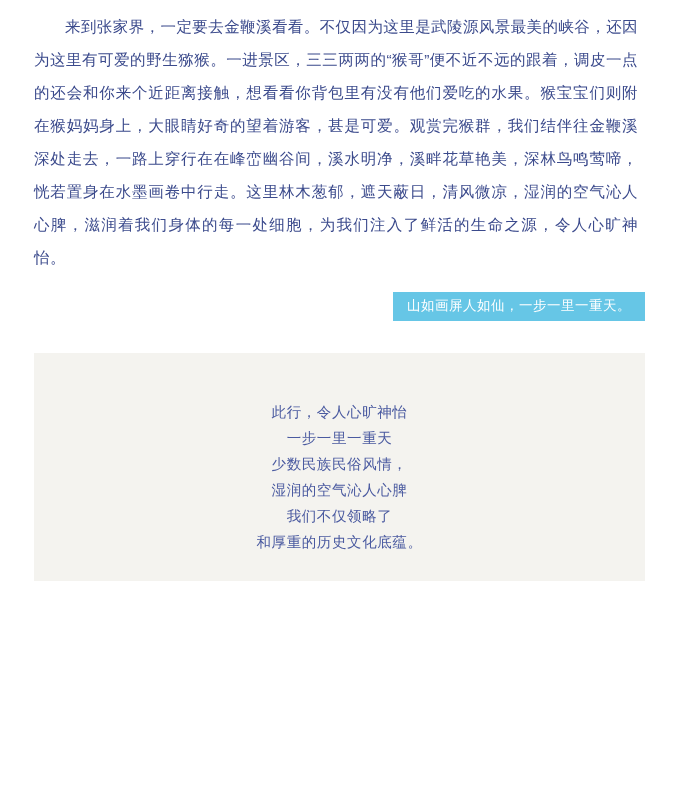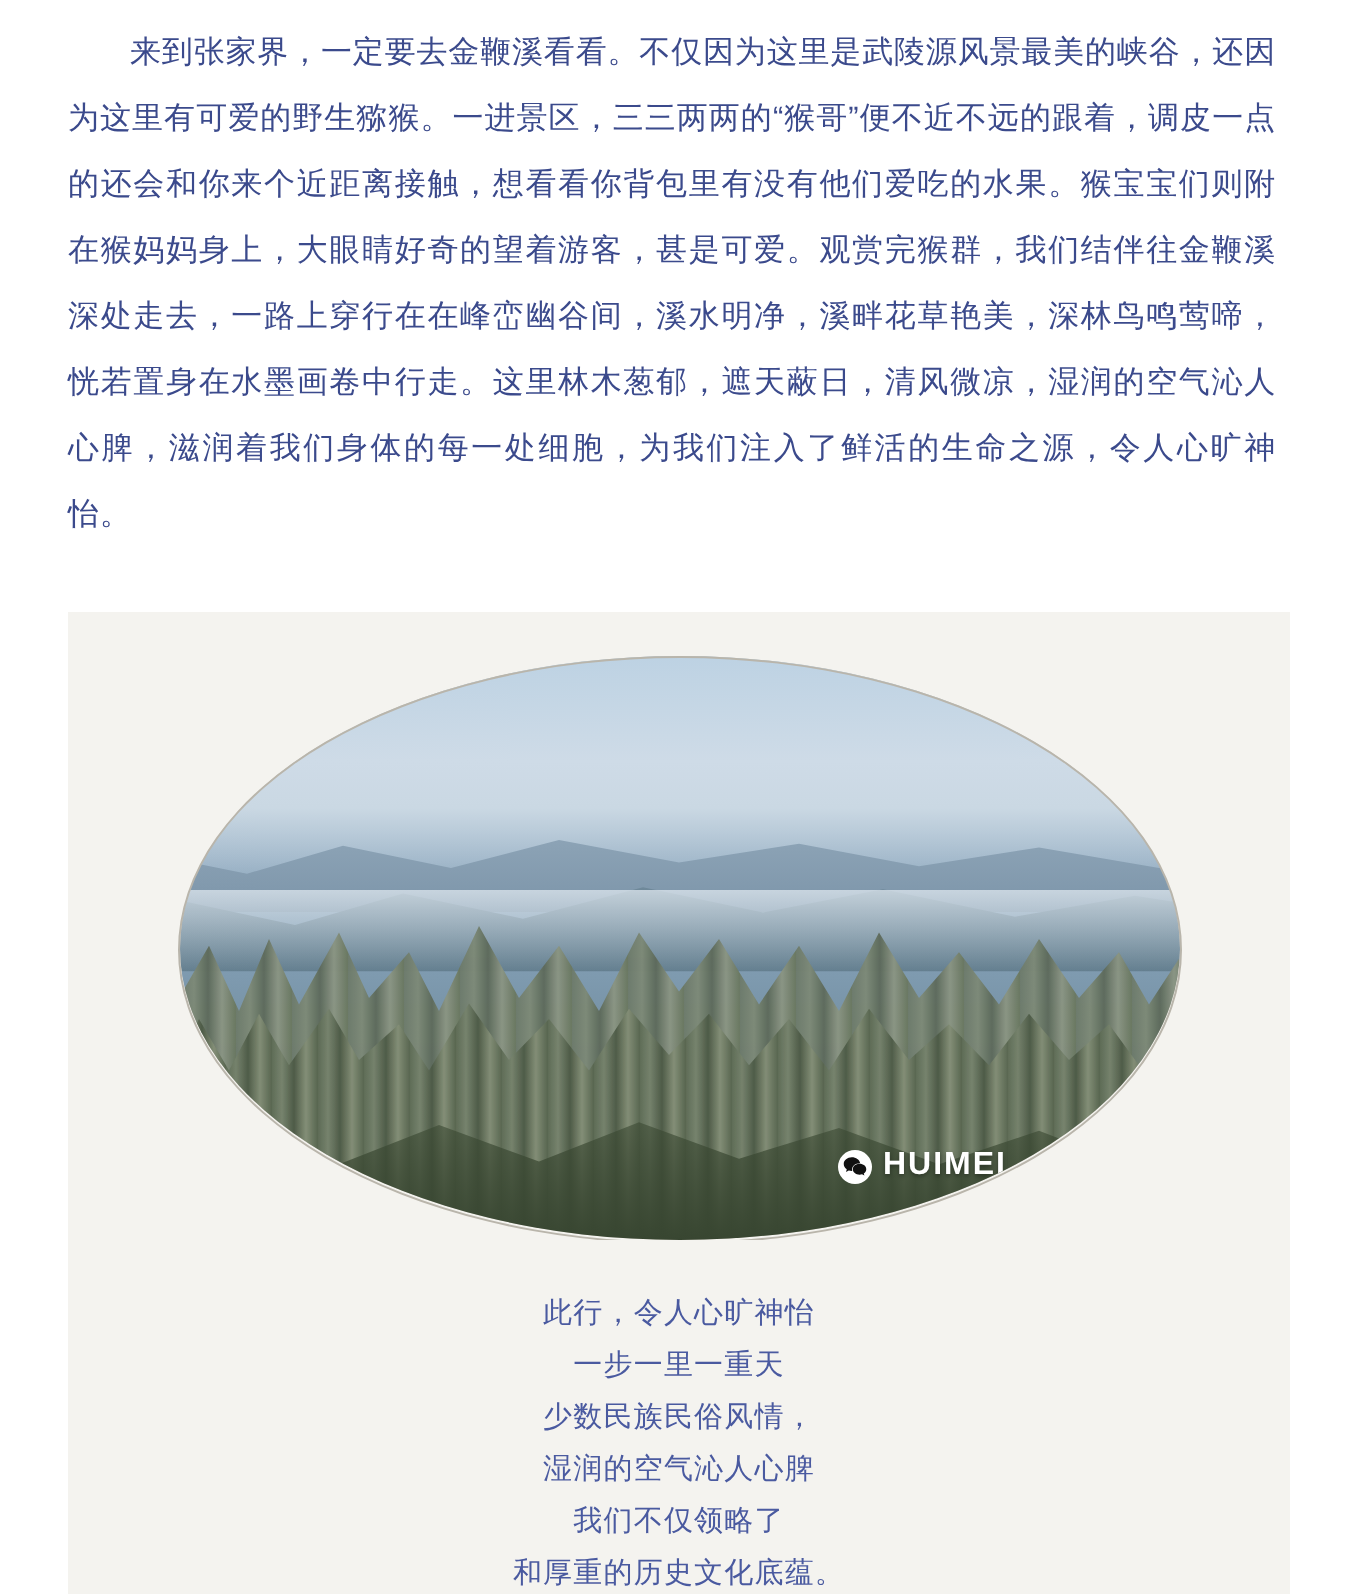--- a/index.html
+++ b/index.html
@@ -198,45 +198,26 @@
 </style>
 </head>
 <body>
 
 <div class="page">
 
   <div class="article-body">
     <p class="paragraph">来到张家界，一定要去金鞭溪看看。不仅因为这里是武陵源风景最美的峡谷，还因为这里有可爱的野生猕猴。一进景区，三三两两的“猴哥”便不近不远的跟着，调皮一点的还会和你来个近距离接触，想看看你背包里有没有他们爱吃的水果。猴宝宝们则附在猴妈妈身上，大眼睛好奇的望着游客，甚是可爱。观赏完猴群，我们结伴往金鞭溪深处走去，一路上穿行在在峰峦幽谷间，溪水明净，溪畔花草艳美，深林鸟鸣莺啼，恍若置身在水墨画卷中行走。这里林木葱郁，遮天蔽日，清风微凉，湿润的空气沁人心脾，滋润着我们身体的每一处细胞，为我们注入了鲜活的生命之源，令人心旷神怡。</p>
   </div>
 
+  <div class="quote-wrap">
+    <div class="quote-bar">山如画屏人如仙，一步一里一重天。</div>
+  </div>
 
   <div class="card">
 
-    <div class="photo-frame">
-      <div class="ellipse-clip">
-        <div class="scene">
-          <div class="ridge r1"></div>
-          <div class="ridge r2"></div>
-          <div class="haze"></div>
-          <div class="pillars"></div>
-          <div class="pillars2"></div>
-          <div class="foreground"></div>
-        </div>
-        <div class="watermark">
-          <span class="wechat-badge">
-            <svg width="13" height="13" viewBox="0 0 24 24" aria-hidden="true">
-              <path d="M9 3C4.9 3 1.6 5.8 1.6 9.2c0 1.9 1.1 3.6 2.8 4.8L3.7 16.5l2.6-1.3c.8.2 1.7.4 2.7.4h.5c-.1-.4-.2-.9-.2-1.3 0-3.2 3.1-5.8 7-5.8h.5C16.2 5.4 13 3 9 3z" fill="#111"></path>
-              <path d="M22.4 14.1c0-2.8-2.8-5-6.2-5s-6.2 2.2-6.2 5 2.8 5 6.2 5c.8 0 1.6-.1 2.3-.3l2.2 1.1-.6-1.9c1.4-.9 2.3-2.3 2.3-3.9z" fill="#111"></path>
-            </svg>
-          </span>
-          <span>HUIMEI</span>
-        </div>
-      </div>
-      <div class="ellipse-outline"></div>
-    </div>
 
     <div class="caption">
       <div>此行，令人心旷神怡</div>
       <div>一步一里一重天</div>
       <div>少数民族民俗风情，</div>
       <div>湿润的空气沁人心脾</div>
       <div>我们不仅领略了</div>
       <div>和厚重的历史文化底蕴。</div>
     </div>
 

